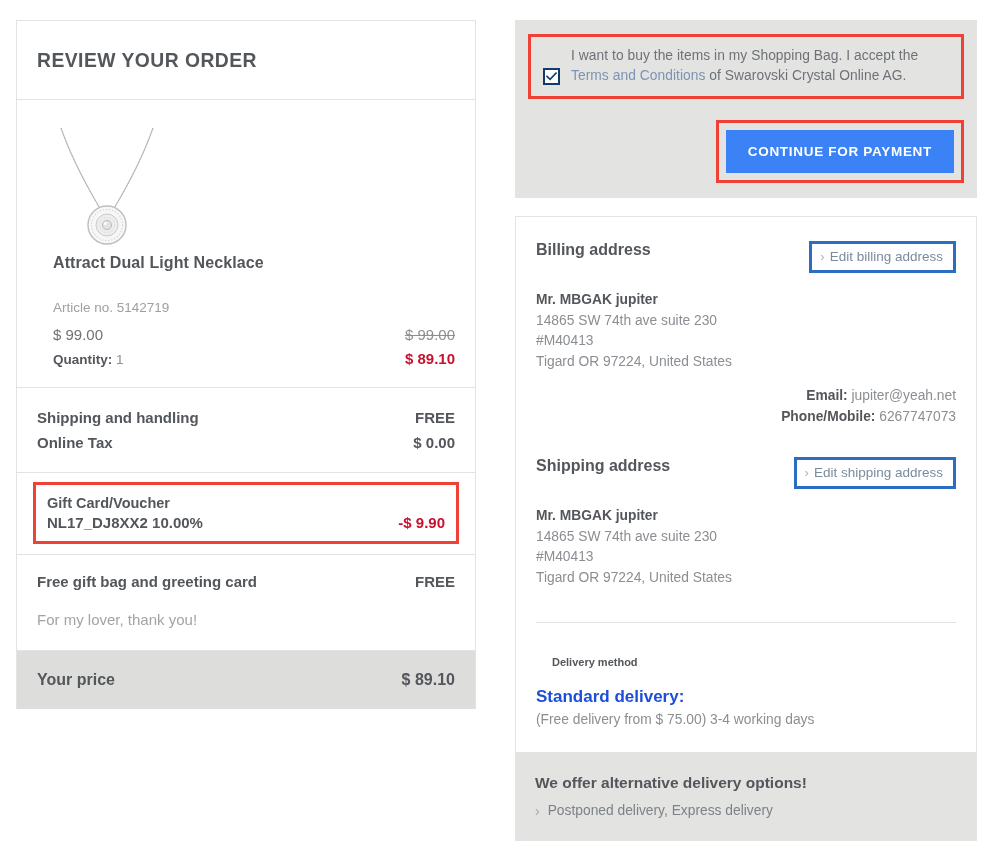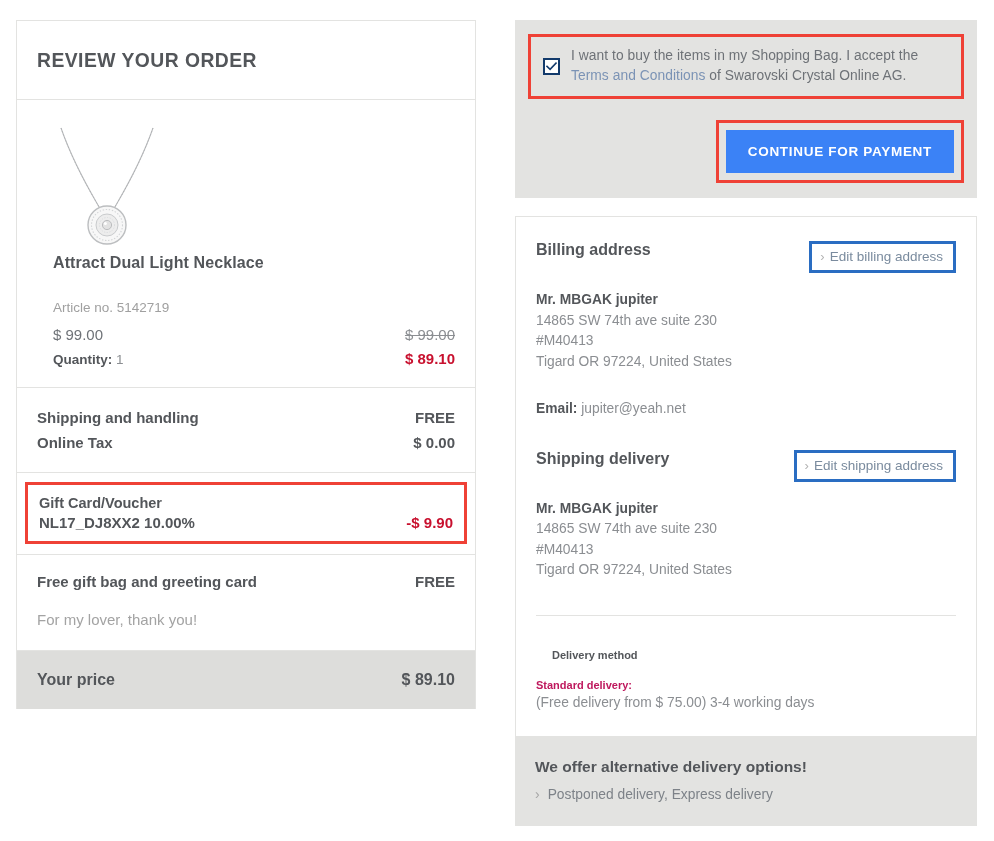--- a/index.html
+++ b/index.html
@@ -82,21 +82,21 @@
   .sum-label { font-size: 15px; font-weight: bold; color: #53565a; }
   .sum-value { font-size: 15px; font-weight: bold; color: #53565a; }
 
   
   .gift-block {
     border-bottom: 1px solid #e3e3e1;
     padding: 9px 0 10px 0;
     position: relative;
   }
   .gift-inner {
-    margin: 0 8px;
+    margin: 0 16px;
     border: 3px solid #ef4136;
     padding: 9px 11px 10px 11px;
   }
   .gift-title { font-size: 14.5px; font-weight: bold; color: #53565a; line-height: 1.35; }
   .gift-row {
     display: flex; justify-content: space-between; align-items: baseline;
   }
   .gift-code { font-size: 15px; font-weight: bold; color: #53565a; }
   .gift-amount { font-size: 15px; font-weight: bold; color: #c8102e; }
 
@@ -127,21 +127,21 @@
 
   .terms-panel {
     background: #e3e3e1;
     padding: 14px 13px 18px 13px;
     height: 178px;
     position: relative;
   }
   .terms-hl {
     border: 3px solid #ef4136;
     padding: 9px 10px 11px 12px;
-    display: flex; align-items: center;
+    display: flex; align-items: flex-end;
   }
   .cb {
     width: 17px; height: 17px; flex: 0 0 17px;
     border: 2px solid #123a6b; background: #ffffff;
     margin-top: 1px; margin-right: 11px;
     display: flex; align-items: center; justify-content: center;
   }
   .cb svg { display: block; }
   .terms-text {
     font-size: 13.8px; line-height: 1.42; color: #6e7277;
@@ -186,29 +186,29 @@
     display: flex; align-items: center;
     background: #ffffff;
     padding: 4px 9px 5px 7px;
     font-size: 13.5px; color: #7a8b9e;
     cursor: pointer;
     white-space: nowrap;
   }
   .chev { color: #b3b3b3; margin-right: 5px; font-size: 13px; line-height: 1; }
   .addr-name { font-size: 13.8px; font-weight: bold; color: #53565a; line-height: 1.5; }
   .addr-line { font-size: 13.8px; color: #8b8e92; line-height: 1.48; }
-  .addr-contact { margin-top: 27px; }
+  .addr-contact { margin-top: 14px; text-align: right; }
   .contact-line { font-size: 13.8px; color: #8b8e92; line-height: 1.5; }
   .contact-line b { color: #53565a; font-weight: bold; }
   .shipping-section { padding-top: 22px; }
   .addr-divider { border-top: 1px solid #e3e3e1; margin-top: 34px; }
 
   .delivery-section { padding: 25px 20px 22px 20px; }
   .delivery-title { font-size: 11px; font-weight: bold; color: #53565a; margin-bottom: 16px; margin-left: 16px; }
-  .delivery-std { font-size: 11px; font-weight: bold; color: #be185d; line-height: 1.5; }
+  .delivery-std { font-size: 17px; font-weight: bold; color: #1d4ed8; line-height: 1.5; }
   .delivery-desc { font-size: 13.8px; color: #8b8e92; line-height: 1.5; }
 
   .alt-panel {
     background: #e3e3e1;
     padding: 22px 20px 24px 20px;
   }
   .alt-title { font-size: 15.5px; font-weight: bold; color: #53565a; margin-bottom: 11px; }
   .alt-link-row { display: flex; align-items: center; cursor: pointer; }
   .alt-chev { color: #a6a6a6; font-size: 14px; margin-right: 8px; line-height: 1; }
   .alt-link { font-size: 13.8px; color: #7d8288; }
@@ -327,26 +327,30 @@
         </div>
         <div class="addr-name">Mr. MBGAK jupiter</div>
         <div class="addr-line">14865 SW 74th ave suite 230</div>
         <div class="addr-line">#M40413</div>
         <div class="addr-line">Tigard OR 97224, United States</div>
         <div class="addr-contact">
           <div class="contact-line">
             <b>Email:</b>
             <span>jupiter@yeah.net</span>
           </div>
+          <div class="contact-line">
+            <b>Phone/Mobile:</b>
+            <span>6267747073</span>
+          </div>
         </div>
       </div>
 
       <div class="addr-section shipping-section">
         <div class="addr-head-row">
-          <span class="addr-title">Shipping delivery</span>
+          <span class="addr-title">Shipping address</span>
           <span class="edit-hl">
             <span class="edit-btn">
               <span class="chev">›</span>
               <span>Edit shipping address</span>
             </span>
           </span>
         </div>
         <div class="addr-name">Mr. MBGAK jupiter</div>
         <div class="addr-line">14865 SW 74th ave suite 230</div>
         <div class="addr-line">#M40413</div>

